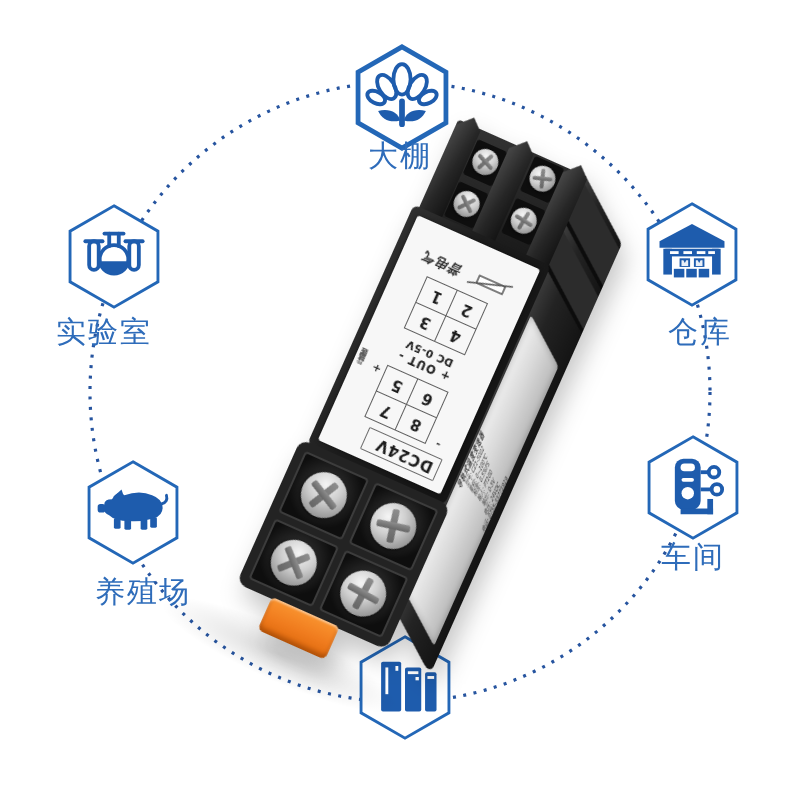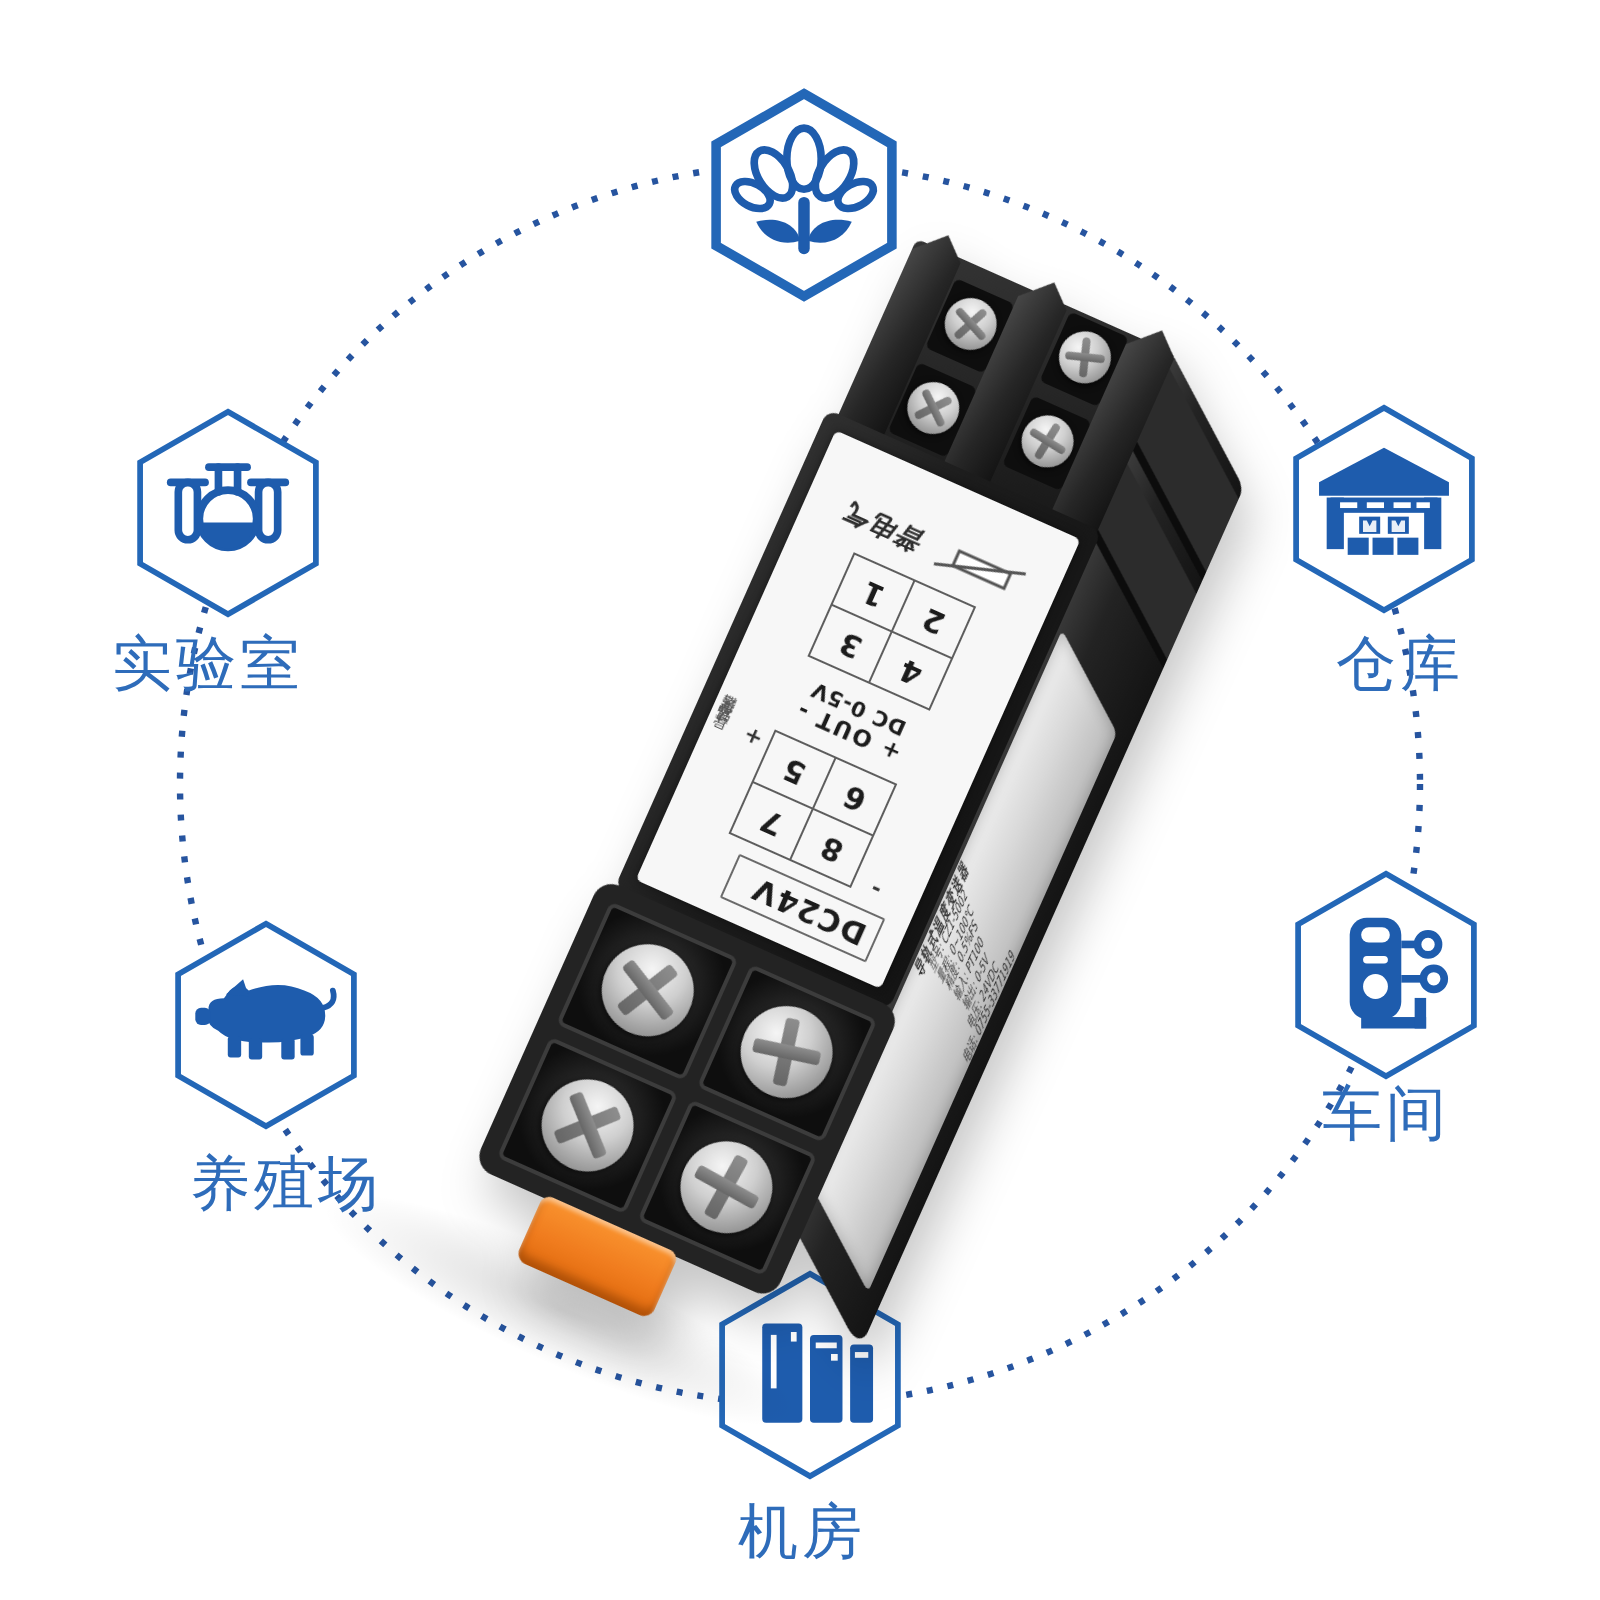--- a/index.html
+++ b/index.html
@@ -105,20 +105,21 @@
         <ellipse cx="23" cy="56" rx="6" ry="10" transform="rotate(-62 23 56)"></ellipse>
         <ellipse cx="77" cy="56" rx="6" ry="10" transform="rotate(62 77 56)"></ellipse>
         <path d="M50,60 L50,84" stroke-width="6" stroke-linecap="round"></path>
       </g>
       <g fill="#1e5cad">
         <path d="M48,80 C38,83 29,79 25,70 C36,67 46,71 48,80 Z"></path>
         <path d="M52,80 C62,83 71,79 75,70 C64,67 54,71 52,80 Z"></path>
       </g>
     </svg>
   </div>
+  <div class="nodelabel" style="left:290px;top:136px;">大棚</div>
 
   <div class="hexnode" style="left:66px;top:203px;">
     <svg viewBox="0 0 100 112" width="96" height="107">
       <polygon points="50,3 96,29.5 96,82.5 50,109 4,82.5 4,29.5" fill="#ffffff" stroke="#2367b7" stroke-width="3"></polygon>
       <g stroke="#1e5cad" fill="none" stroke-width="4" stroke-linecap="round">
         <rect x="24" y="40" width="10" height="30" rx="5"></rect>
         <path d="M20,40 H38"></path>
         <rect x="66" y="40" width="10" height="30" rx="5"></rect>
         <path d="M62,40 H80"></path>
         <path d="M45,32 V45 M55,32 V45"></path>
@@ -204,21 +205,20 @@
       </g>
       <g fill="#ffffff">
         <rect x="29.5" y="35" width="3" height="28"></rect>
         <rect x="40" y="33.5" width="3" height="5"></rect>
         <rect x="53" y="39" width="11" height="3"></rect>
         <rect x="61" y="45" width="3.5" height="3.5"></rect>
         <rect x="73.5" y="44" width="7" height="3"></rect>
       </g>
     </svg>
   </div>
-  <div class="nodelabel" style="left:291px;top:746px;">机房</div>
 
   <div class="floor-shadow"></div>
 
   <div id="device">
 
     <div class="side-face">
       <div class="side-fin" style="top:6px;height:40px;"></div>
       <div class="side-fin" style="top:58px;height:36px;"></div>
       <div class="side-label">
         <div class="side-label-text">

